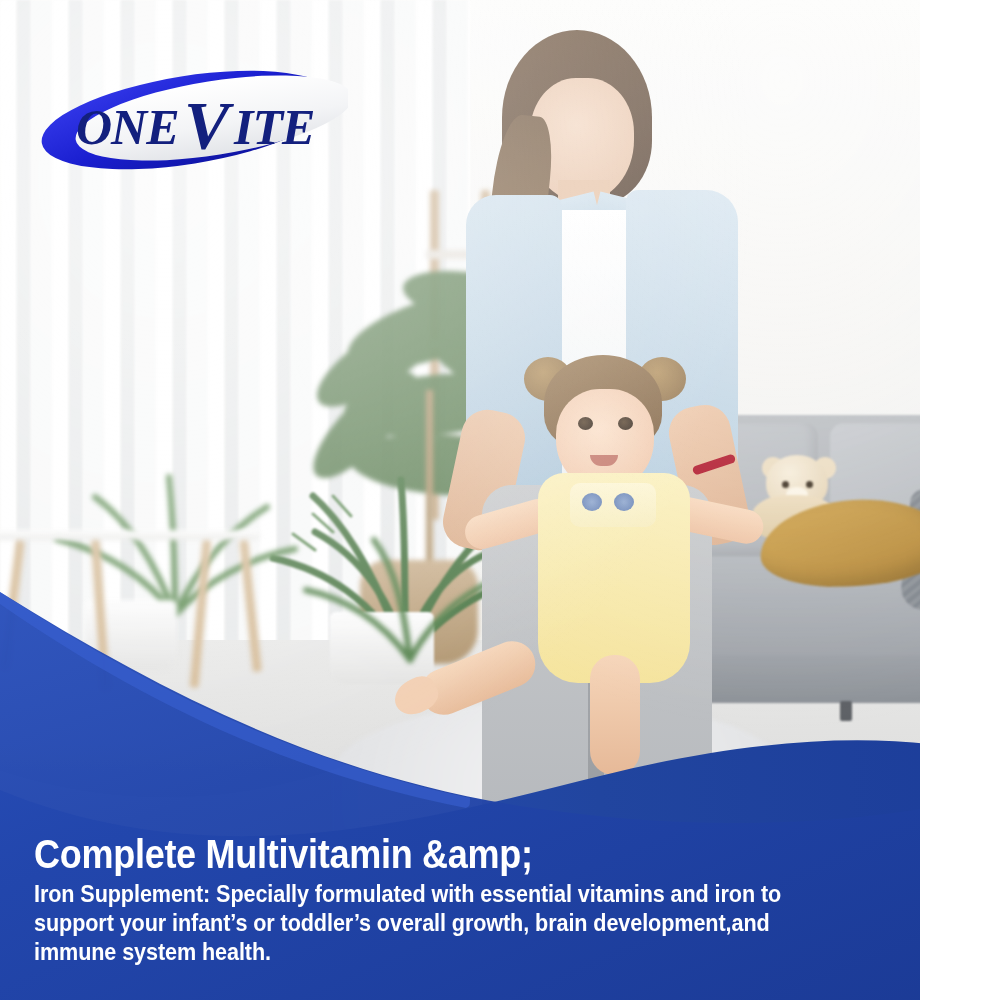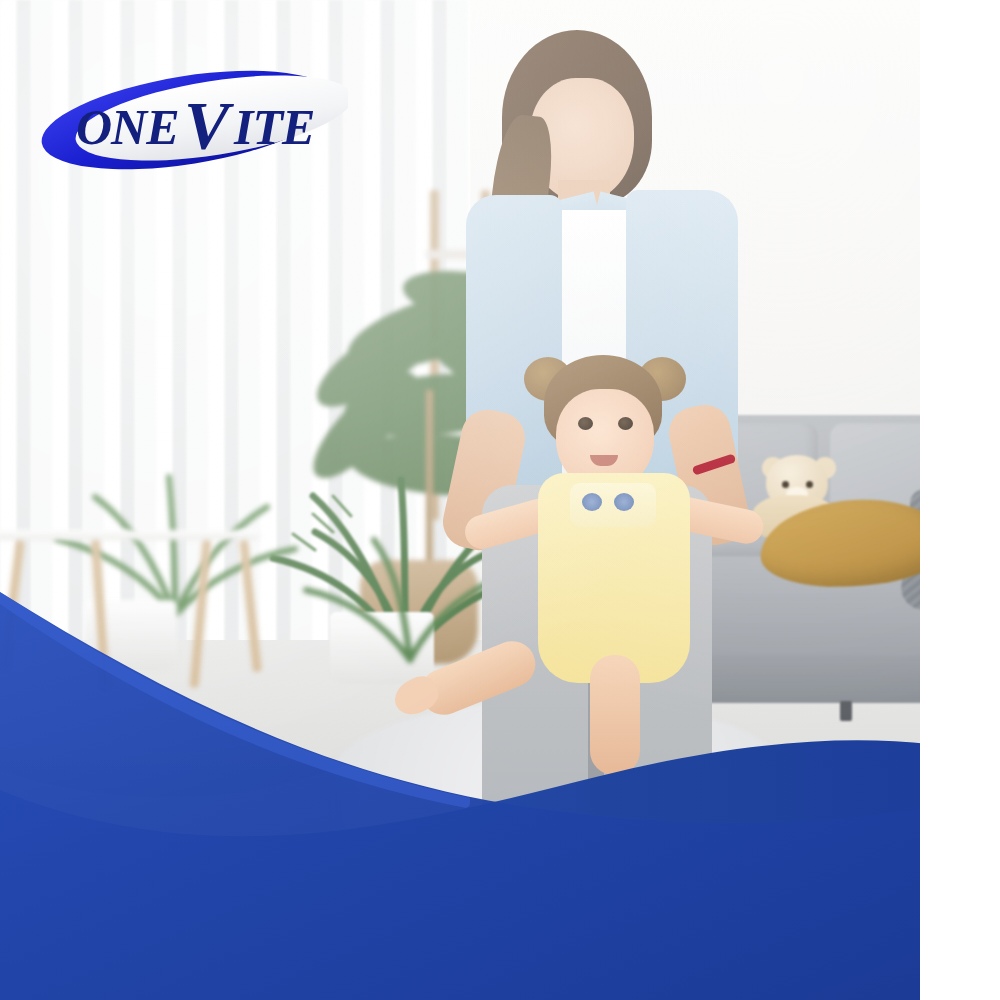--- a/index.html
+++ b/index.html
@@ -352,15 +352,21 @@
       </defs>
 
       <path d="M0,210 C 220,300 430,238 600,196 C 760,156 890,150 1000,176 L1000,420 L0,420 Z" fill="url(#bg2)"></path>
 
       <path d="M0,12 C 170,118 330,196 520,226 C 700,254 860,246 1000,214 L1000,420 L0,420 Z" fill="url(#bg1)" opacity=".97"></path>
 
       <path d="M0,12 C 150,110 300,182 470,218 C 470,226 470,226 466,228
                C 292,194 142,122 0,24 Z" fill="#3b63d6" opacity=".55"></path>
     </svg>
 
+    <div class="bannerText">
+      <p class="headline">Complete Multivitamin &amp;amp;</p>
+      <p class="bodyline">Iron Supplement: Specially formulated with essential vitamins and iron to</p>
+      <p class="bodyline">support your infant’s or toddler’s overall growth, brain development,and</p>
+      <p class="bodyline">immune system health.</p>
+    </div>
   </div>
 
 </div>
 
 </body></html>

